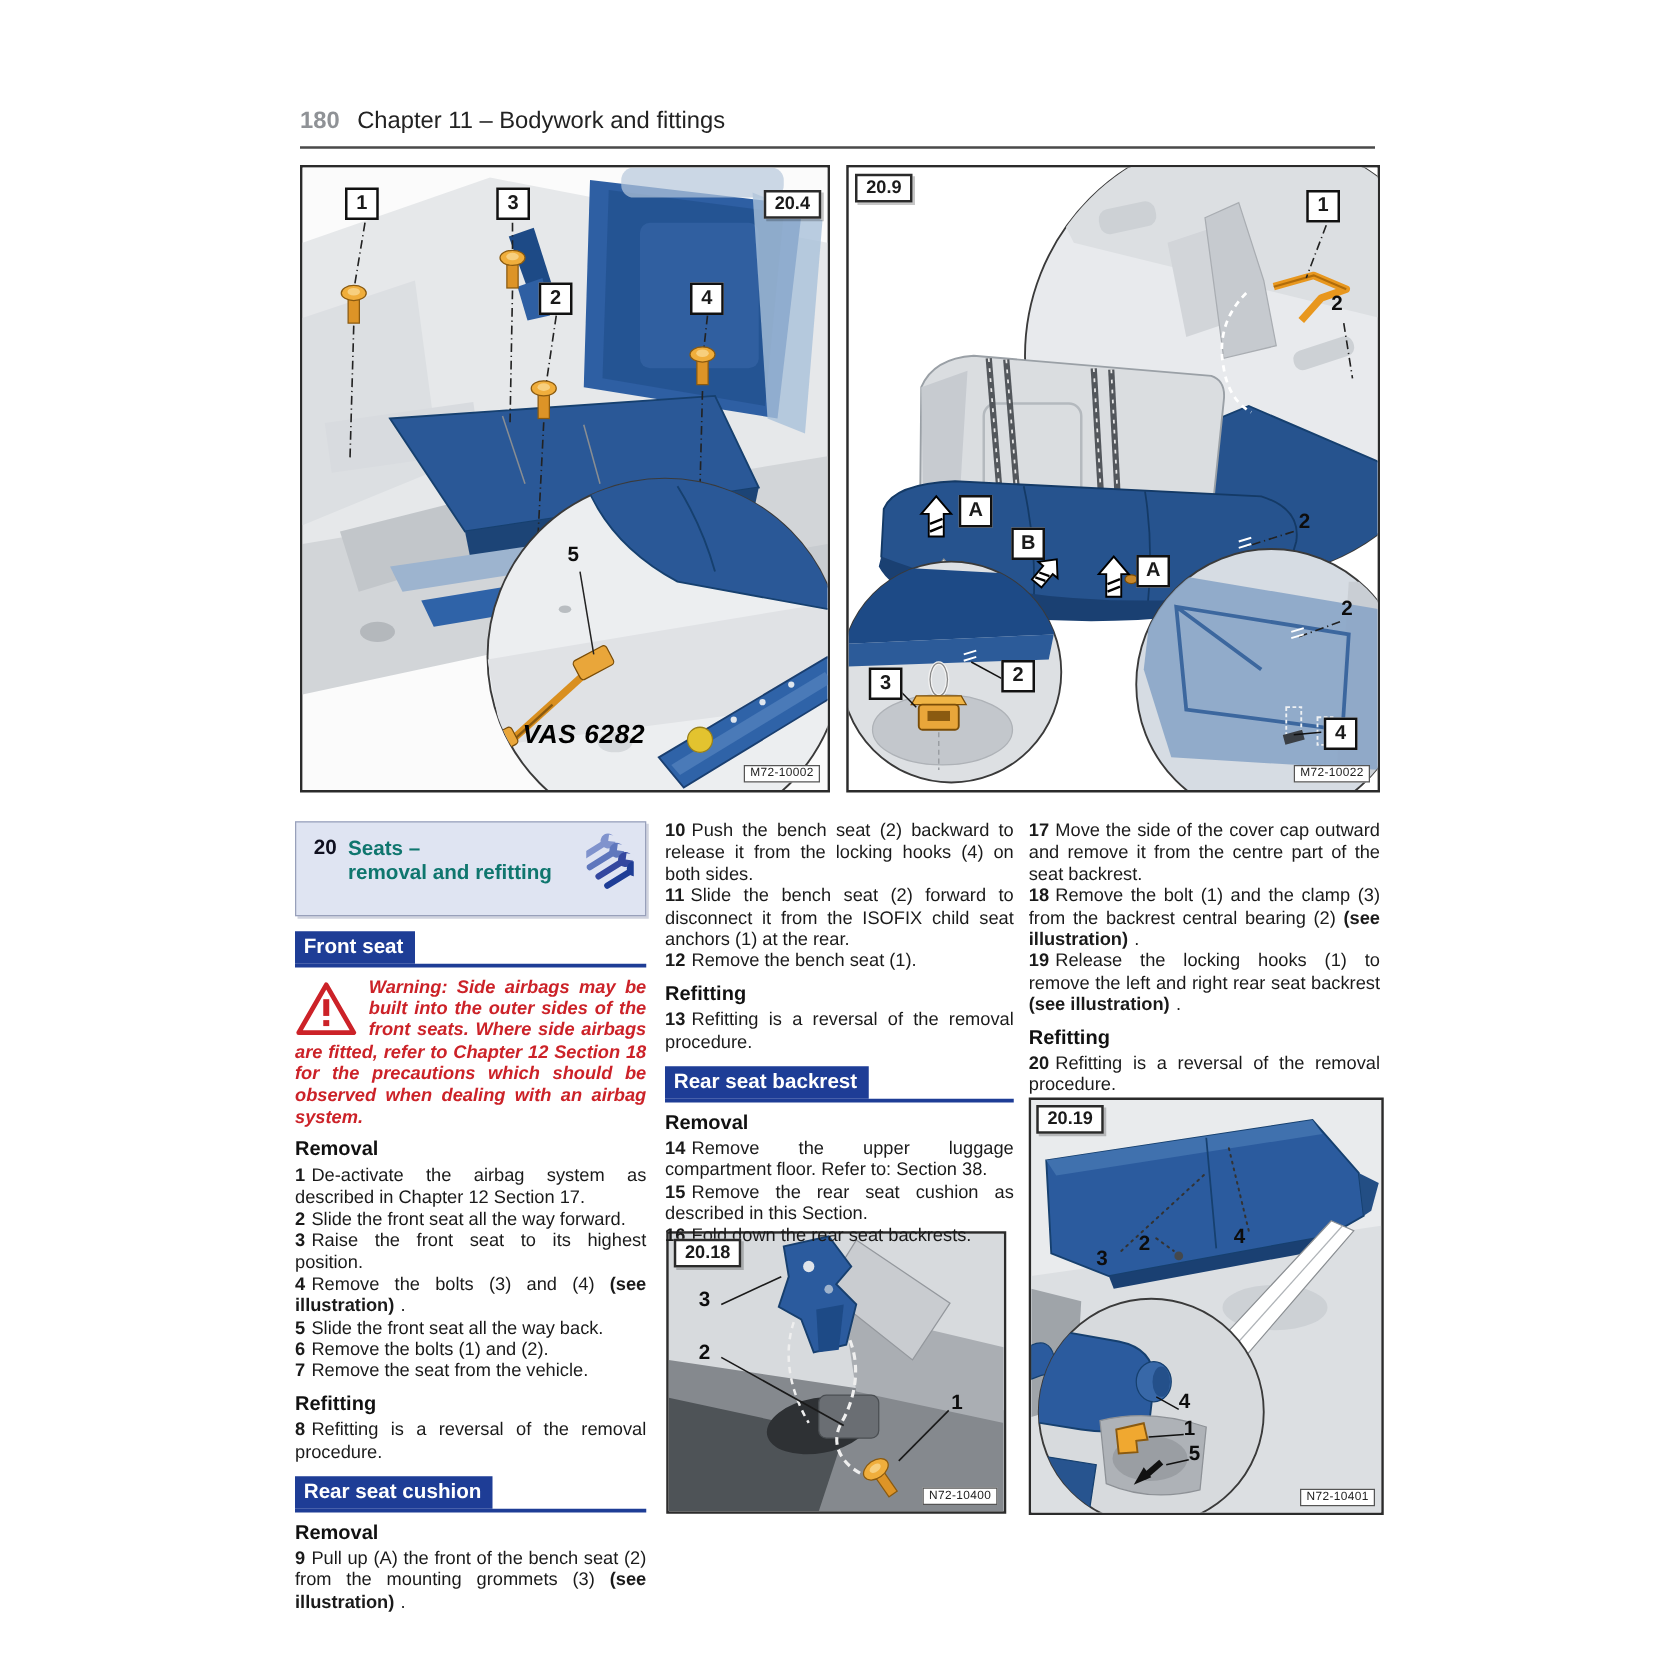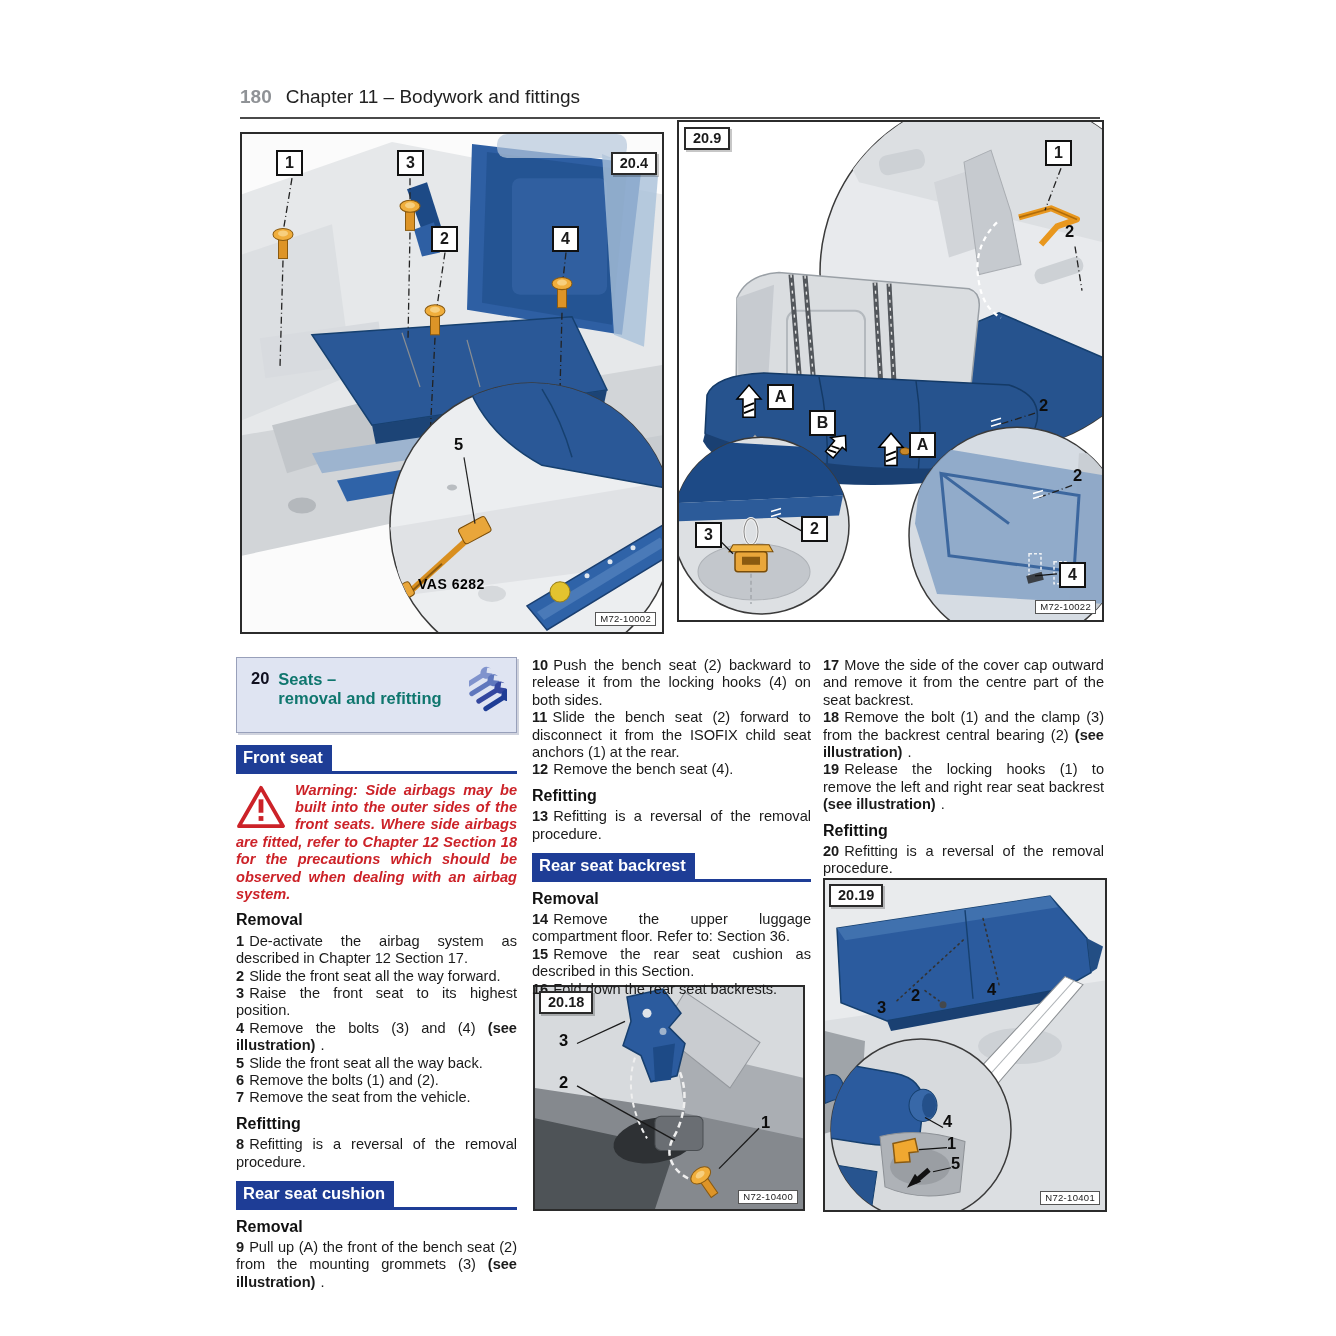--- a/index.html
+++ b/index.html
@@ -13,21 +13,21 @@
   
   .fig{position:absolute;border:2px solid #2b2b2b;background:#fff;}
   .fig svg{position:absolute;left:0;top:0;width:100%;height:100%;}
   .figlabel{position:absolute;background:#fff;border:2px solid #2a2a2a;font-weight:bold;
             font-size:14.5px;padding:1px 7px 2px;box-shadow:2px 2px 0 rgba(0,0,0,.22);z-index:5;}
   .figref{position:absolute;background:#fff;border:1px solid #555;font-size:9.5px;letter-spacing:.3px;
           padding:0 4px 1px;color:#222;z-index:5;}
   .cob{position:absolute;width:23px;height:22px;background:#fff;border:2px solid #111;
        font-weight:bold;font-size:16px;line-height:21px;text-align:center;z-index:4;}
   .co{position:absolute;font-weight:bold;font-size:16.5px;color:#0d0d0d;z-index:4;}
-  .vas{position:absolute;font-weight:bold;font-size:14px;letter-spacing:.5px;color:#000;z-index:4;}
+  .vas{position:absolute;font-weight:bold;font-size:21px;letter-spacing:.5px;color:#000;z-index:4;font-style:italic;}
   
   .col{position:absolute;font-size:14.6px;line-height:17.4px;text-align:justify;}
   .section-box{position:relative;background:#dfe4f2;border:1px solid #98a0ba;
                box-shadow:2px 2px 0 rgba(120,130,160,.35);height:76px;padding:12px 12px 0 14px;
                box-sizing:border-box;margin-bottom:12px;}
   .sb-row{display:flex;}
   .sb-num{font-weight:bold;font-size:16.5px;margin-right:9px;color:#101020;}
   .sb-titles{font-weight:bold;font-size:16.5px;line-height:19px;color:#0f766e;}
   .wrenches{position:absolute;right:9px;top:7px;}
   .band{border-bottom:3px solid #1e3d96;margin:10px 0 8px;line-height:0;}
@@ -137,21 +137,21 @@
     <div class="figlabel" style="right:5px;top:18px">20.4</div>
     <div class="cob" style="left:34px;top:16px">1</div>
     <div class="cob" style="left:155px;top:16px">3</div>
     <div class="cob" style="left:189px;top:92px">2</div>
     <div class="cob" style="left:310px;top:92px">4</div>
     <div class="co" style="left:212px;top:301px">5</div>
     <div class="vas" style="left:176px;top:442px">VAS 6282</div>
     <div class="figref" style="right:6px;bottom:6px">M72-10002</div>
   </div>
 
-  <div class="fig" style="left:677px;top:120px;width:423px;height:498px">
+  <div class="fig" style="left:677px;top:132px;width:423px;height:498px">
     <svg viewBox="0 0 423 496" preserveAspectRatio="none">
       <rect width="423" height="496" fill="#fff"></rect>
 
       <clipPath id="c209a">
           <circle cx="318" cy="150" r="177"></circle>
         </clipPath>
       <circle cx="318" cy="150" r="177" fill="#e8eaed" stroke="#3a3a3a" stroke-width="1.5"></circle>
       <g clip-path="url(#c209a)">
         <polygon points="150,0 425,0 425,120 180,60" fill="#dcdfe2"></polygon>
         <polygon points="255,60 300,45 315,120 270,135" fill="#d2d5d9"></polygon>
@@ -399,26 +399,26 @@
     <div class="subhead">Refitting</div>
     <p class="step sp"><b>8</b><span>Refitting is a reversal of the removal procedure.</span></p>
     <div class="band"><span>Rear seat cushion</span></div>
     <div class="subhead">Removal</div>
     <p class="step sp"><b>9</b><span>Pull up (A) the front of the bench seat (2) from the mounting grommets (3) </span><b>(see illustration)</b><span>.</span></p>
   </div>
 
   <div class="col" style="left:532px;top:657px;width:279px">
     <p class="step"><b>10</b><span>Push the bench seat (2) backward to release it from the locking hooks (4) on both sides.</span></p>
     <p class="step"><b>11</b><span>Slide the bench seat (2) forward to disconnect it from the ISOFIX child seat anchors (1) at the rear.</span></p>
-    <p class="step"><b>12</b><span>Remove the bench seat (4).</span></p>
+    <p class="step"><b>12</b><span>Remove the bench seat (1).</span></p>
     <div class="subhead">Refitting</div>
     <p class="step sp"><b>13</b><span>Refitting is a reversal of the removal procedure.</span></p>
     <div class="band"><span>Rear seat backrest</span></div>
     <div class="subhead">Removal</div>
-    <p class="step"><b>14</b><span>Remove the upper luggage compartment floor. Refer to: Section 36.</span></p>
+    <p class="step"><b>14</b><span>Remove the upper luggage compartment floor. Refer to: Section 38.</span></p>
     <p class="step"><b>15</b><span>Remove the rear seat cushion as described in this Section.</span></p>
     <p class="step"><b>16</b><span>Fold down the rear seat backrests.</span></p>
   </div>
 
   <div class="col" style="left:823px;top:657px;width:281px">
     <p class="step"><b>17</b><span>Move the side of the cover cap outward and remove it from the centre part of the seat backrest.</span></p>
     <p class="step"><b>18</b><span>Remove the bolt (1) and the clamp (3) from the backrest central bearing (2) </span><b>(see illustration)</b><span>.</span></p>
     <p class="step"><b>19</b><span>Release the locking hooks (1) to remove the left and right rear seat backrest </span><b>(see illustration)</b><span>.</span></p>
     <div class="subhead">Refitting</div>
     <p class="step sp"><b>20</b><span>Refitting is a reversal of the removal procedure.</span></p>

